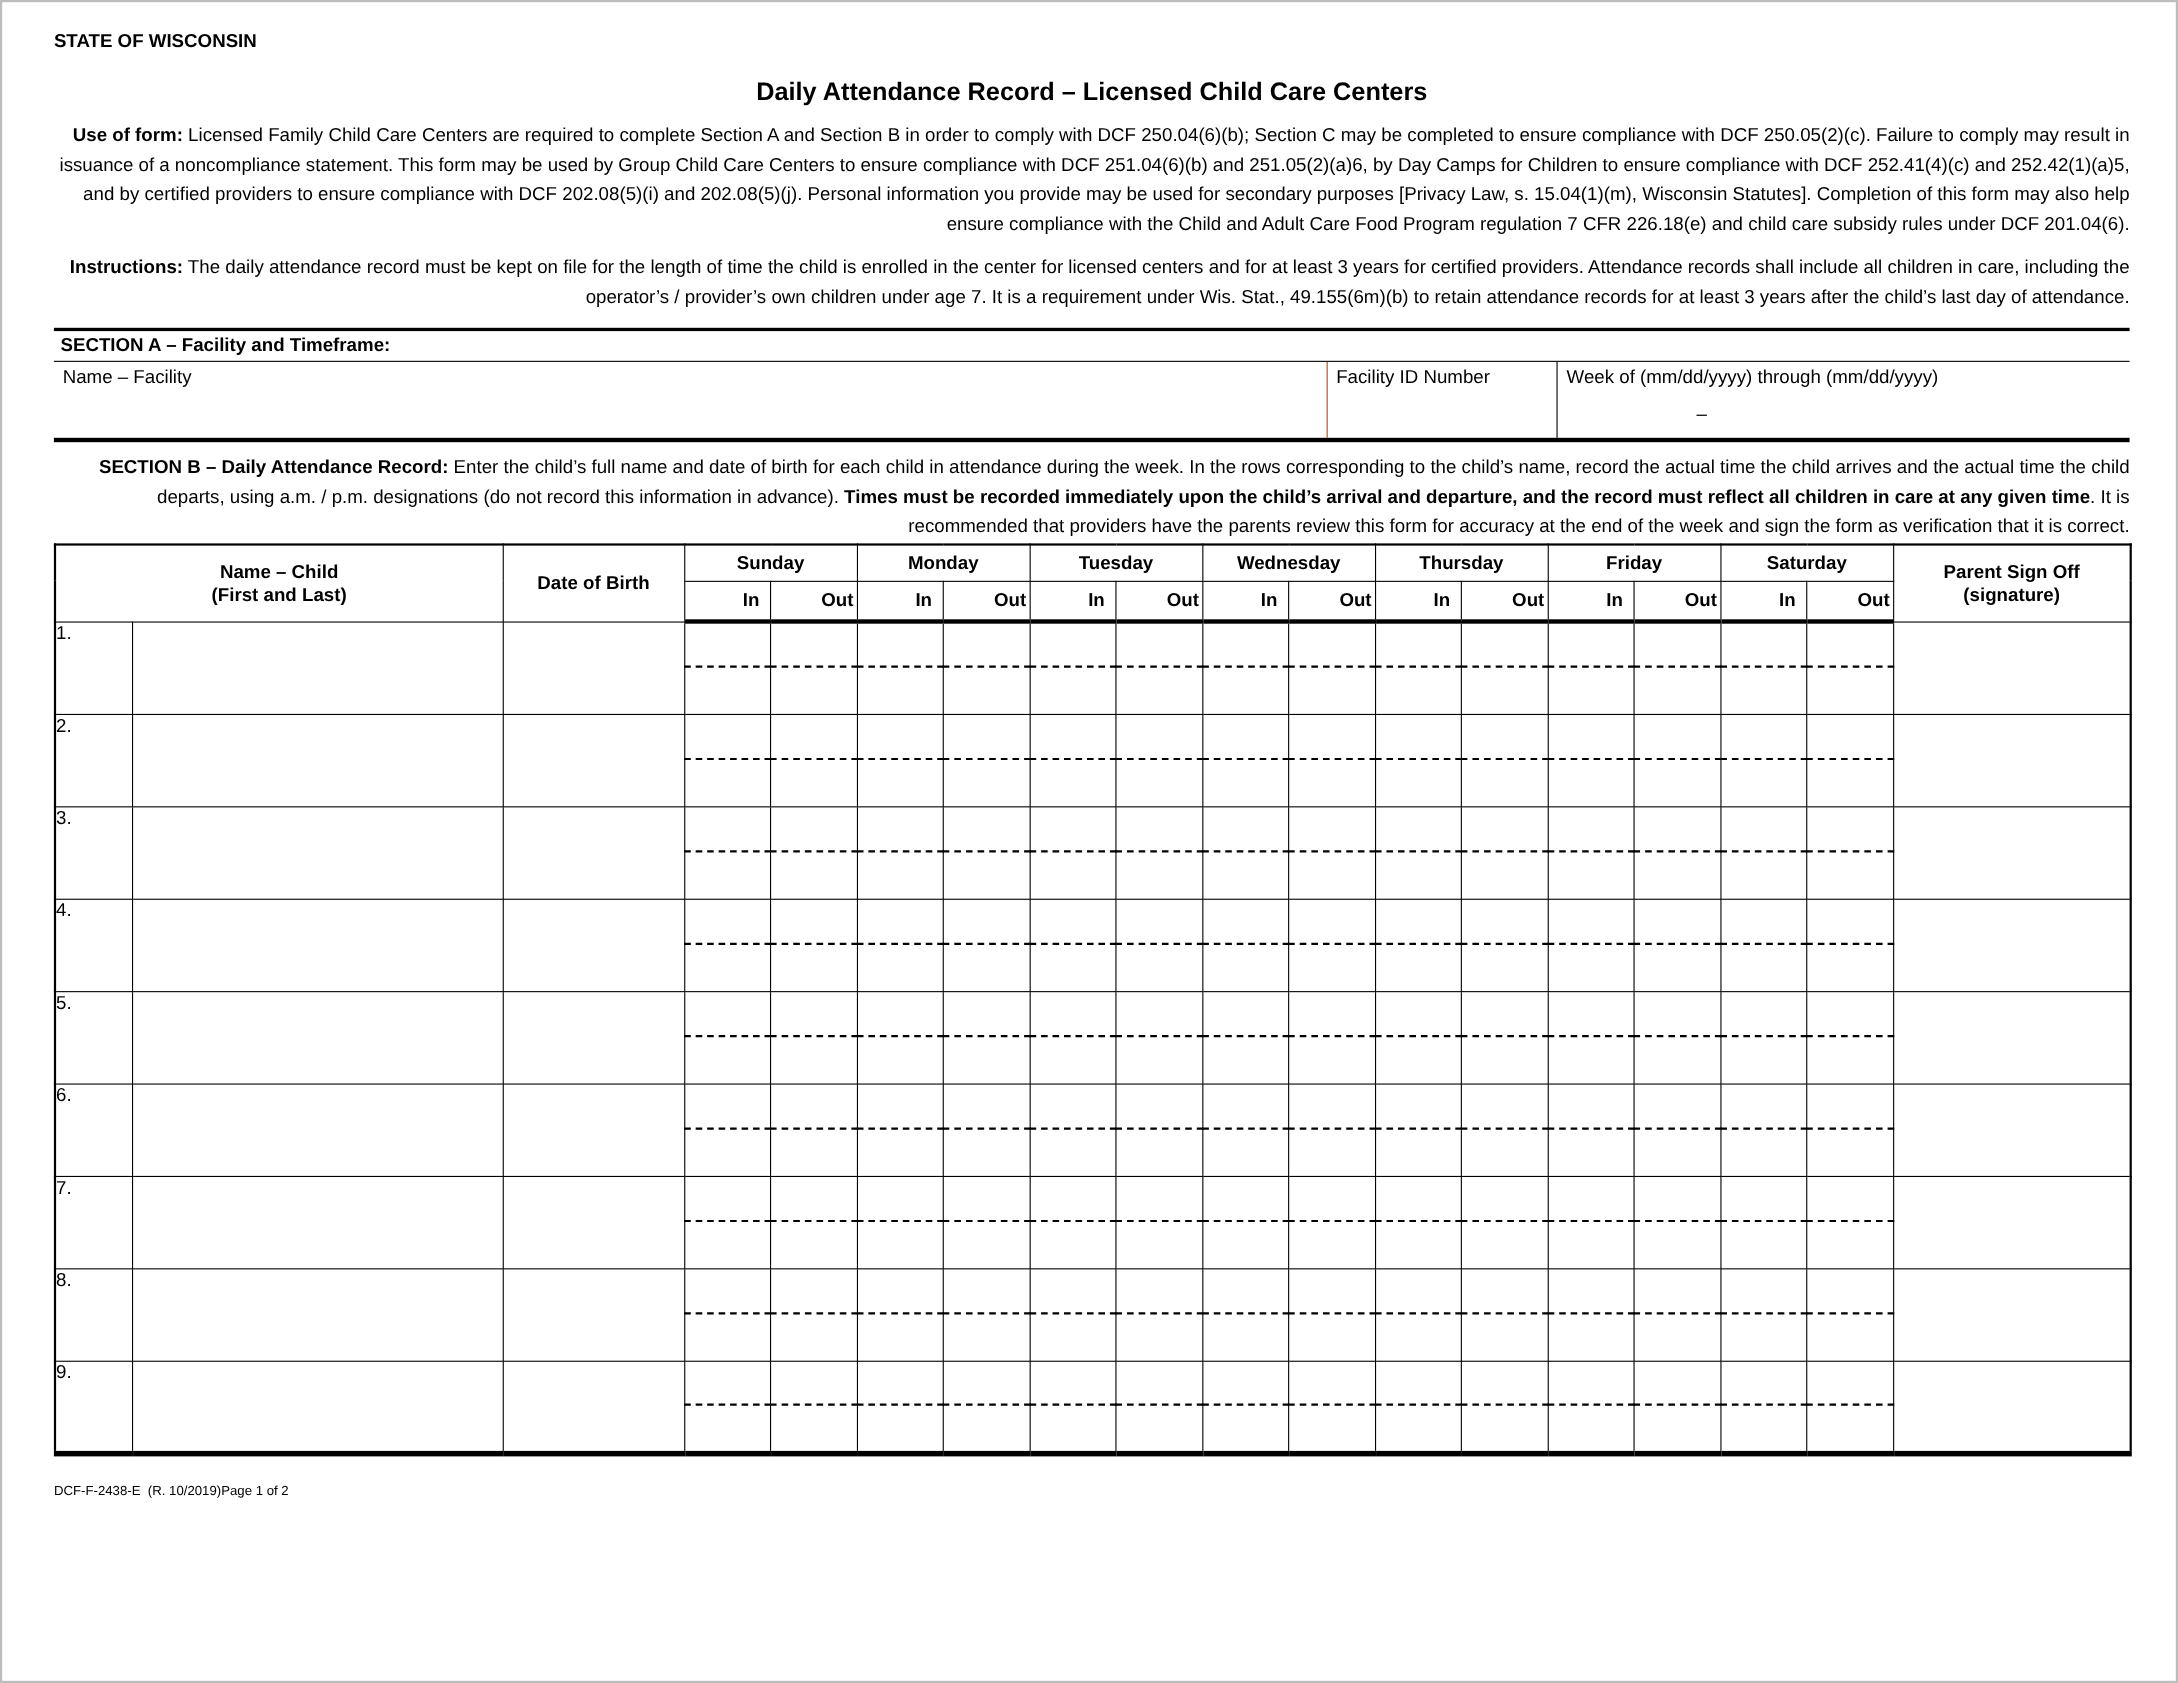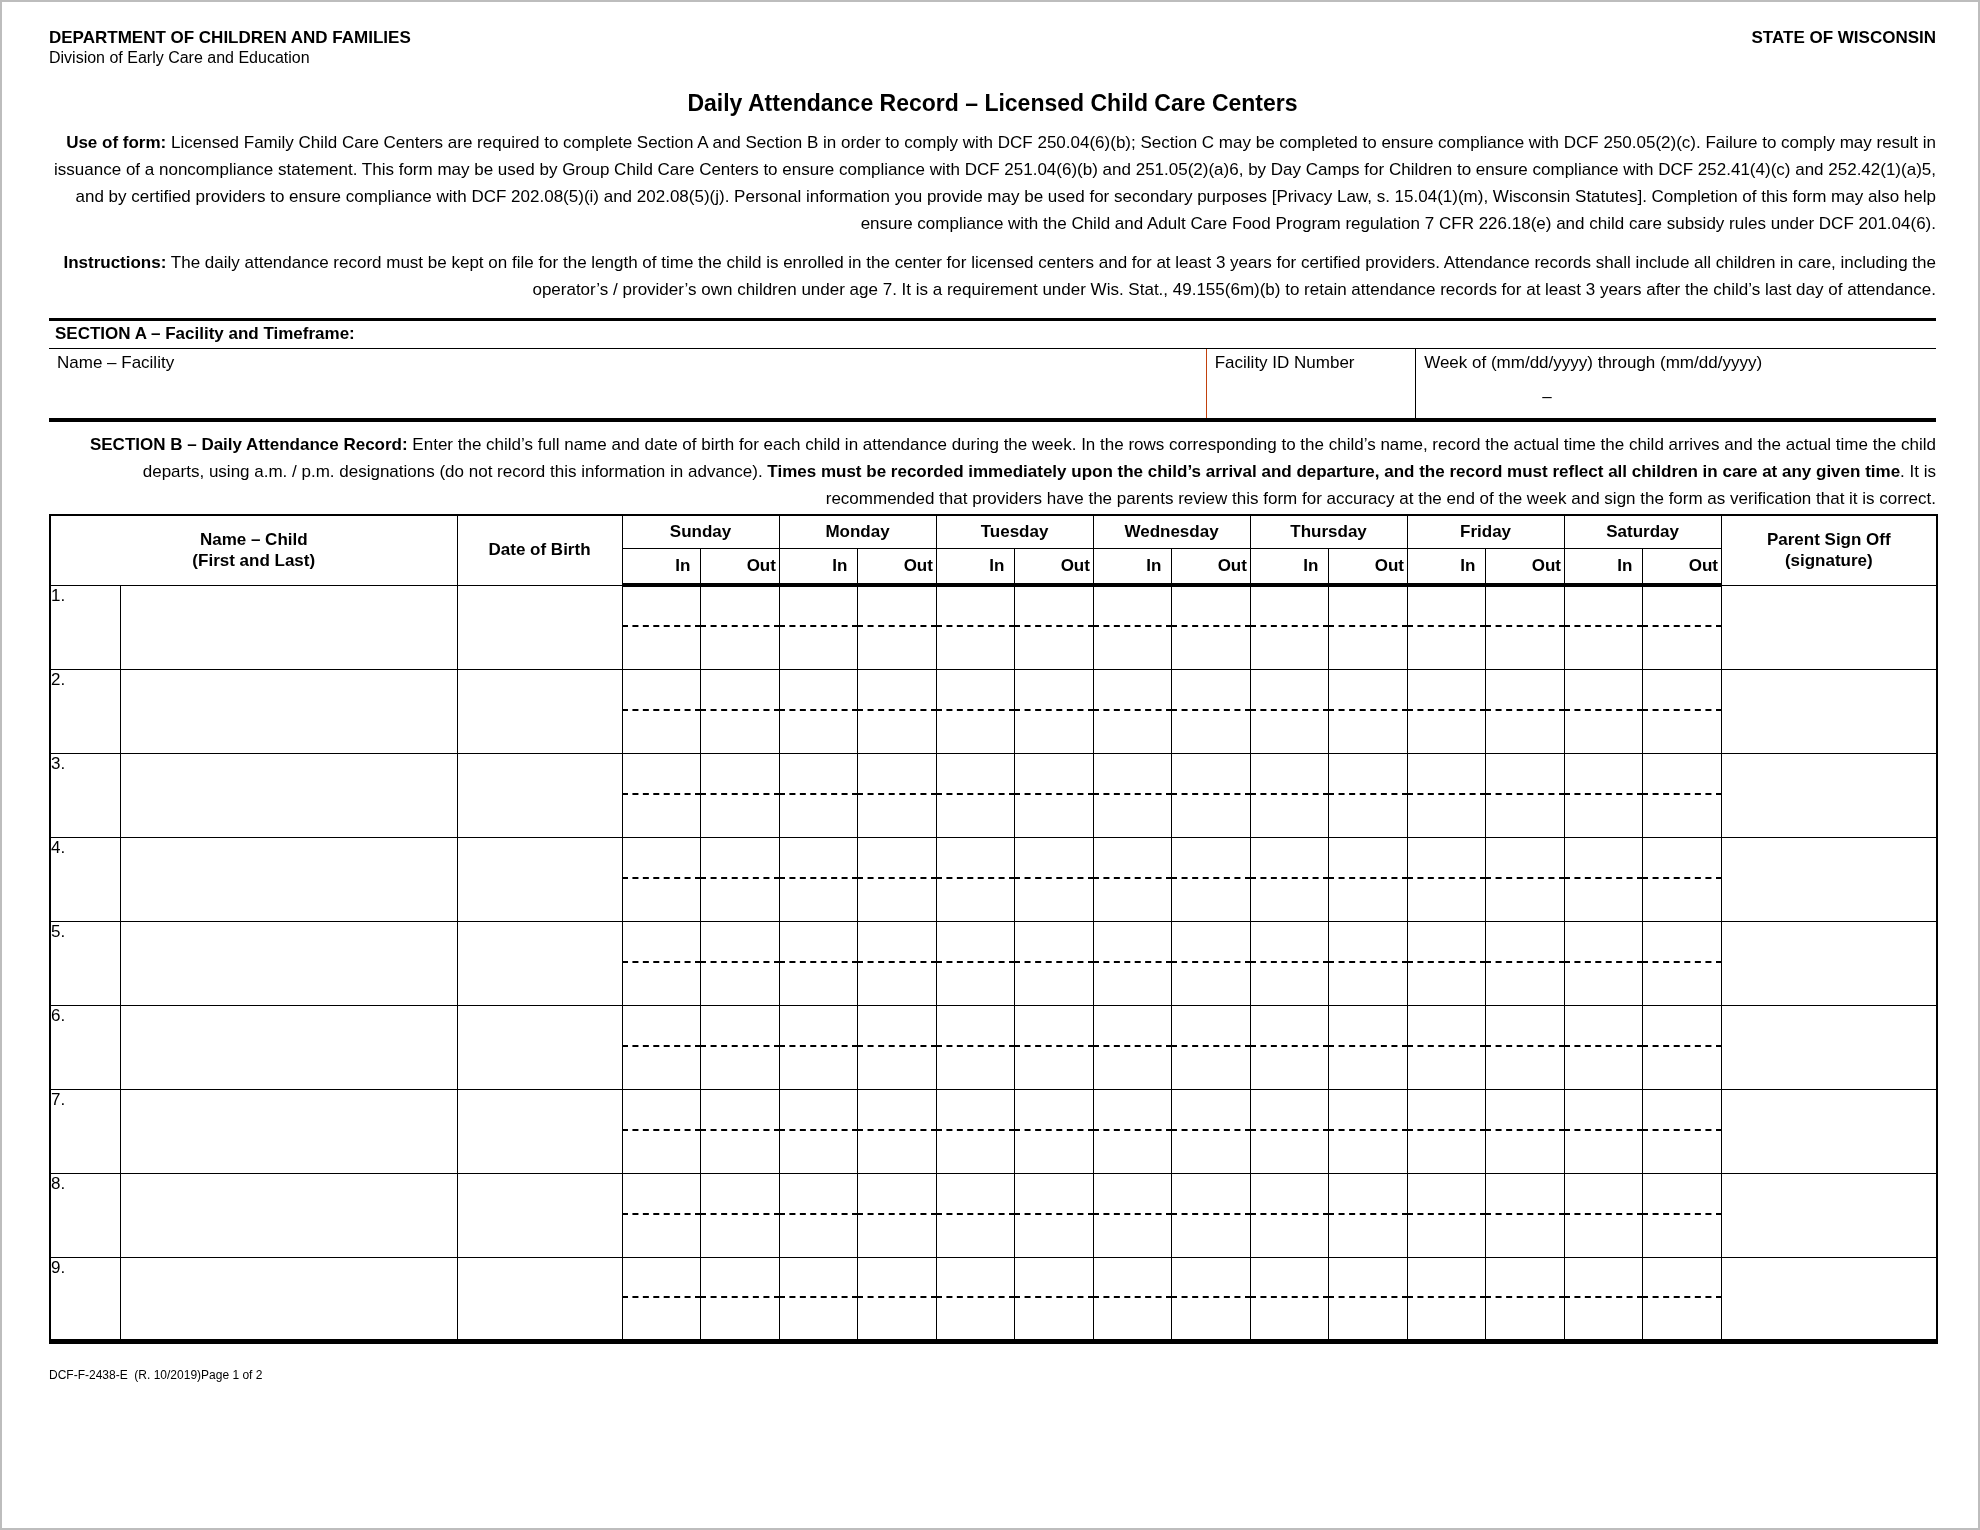--- a/index.html
+++ b/index.html
@@ -50,24 +50,20 @@
                   border-top: 2px dashed #000; }
   .hdr-2line div { line-height: 21px; }
 
   .footer { display: flex; justify-content: flex-start; font-size: 12px; margin-top: 24px; }
   .footer .left { white-space: pre; }
 </style>
 </head>
 <body>
 
 <div class="topbar">
-  <div>
-    <div class="agency">DEPARTMENT OF CHILDREN AND FAMILIES</div>
-    <div class="division">Division of Early Care and Education</div>
-  </div>
   <div class="state">STATE OF WISCONSIN</div>
 </div>
 
 <div class="title">Daily Attendance Record – Licensed Child Care Centers</div>
 
 <p class="body-text"><b class="lead">Use of form:</b><span> Licensed Family Child Care Centers are required to complete Section A and Section B in order to comply with DCF 250.04(6)(b); Section C may be completed to ensure compliance with DCF 250.05(2)(c). Failure to comply may result in issuance of a noncompliance statement. This form may be used by Group Child Care Centers to ensure compliance with DCF 251.04(6)(b) and 251.05(2)(a)6, by Day Camps for Children to ensure compliance with DCF 252.41(4)(c) and 252.42(1)(a)5, and by certified providers to ensure compliance with DCF 202.08(5)(i) and 202.08(5)(j). Personal information you provide may be used for secondary purposes [Privacy Law, s. 15.04(1)(m), Wisconsin Statutes]. Completion of this form may also help ensure compliance with the Child and Adult Care Food Program regulation 7 CFR 226.18(e) and child care subsidy rules under DCF 201.04(6).</span></p>
 
 <p class="body-text instructions"><b class="lead">Instructions:</b><span> The daily attendance record must be kept on file for the length of time the child is enrolled in the center for licensed centers and for at least 3 years for certified providers. Attendance records shall include all children in care, including the operator’s / provider’s own children under age 7. It is a requirement under Wis. Stat., 49.155(6m)(b) to retain attendance records for at least 3 years after the child’s last day of attendance.</span></p>
 
 <div class="section-a">

